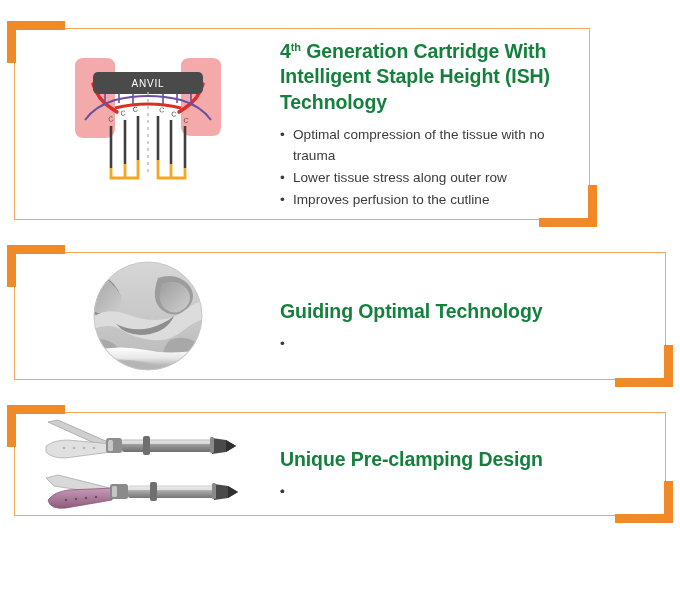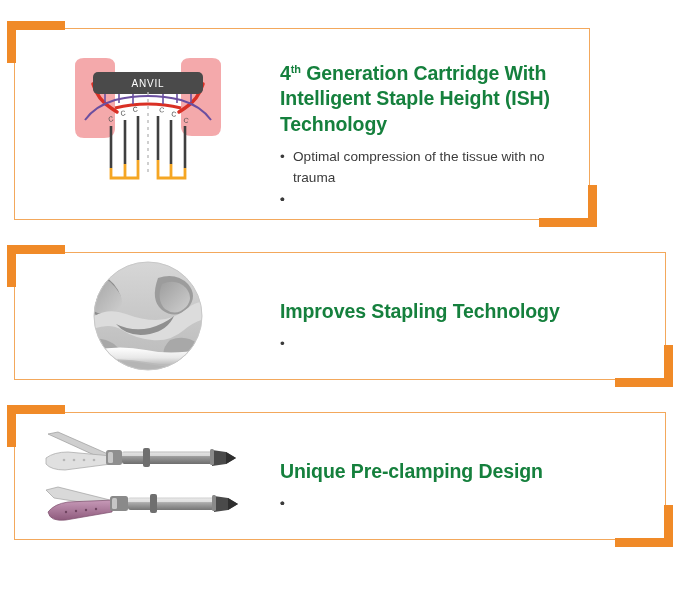--- a/index.html
+++ b/index.html
@@ -137,21 +137,21 @@
 
   
   #card-1 { left: 14px;  top: 28px;  width: 576px; height: 192px; }
   #card-1 .title { font-size: 19.5px; line-height: 25.5px; }
   #card-1 .content { padding-top: 2px; }
 
   
   #card-2 { left: 14px;  top: 252px; width: 652px; height: 128px; }
 
   
-  #card-3 { left: 14px;  top: 412px; width: 652px; height: 128px; }
+  #card-3 { left: 14px;  top: 412px; width: 652px; height: 104px; }
 
   .svg-media { display: block; }
 
   
   .bullets li span.txt { display: inline; }
 </style>
 </head>
 <body>
 
 <div class="page">
@@ -218,22 +218,22 @@
             <path d="M118 120 v14"></path>
           </g>
         </svg>
       </div>
       <div class="content">
         <h2 class="title">
           <span>4</span><sup>th</sup><span> Generation Cartridge With Intelligent Staple Height (ISH) Technology</span>
         </h2>
         <ul class="bullets">
           <li><span class="dot">•</span><span class="txt">Optimal compression of the tissue with no trauma</span></li>
-          <li><span class="dot">•</span></li>
-          <li><span class="dot">•</span></li>
+          <li><span class="dot">•</span><span class="txt">Lower tissue stress along outer row</span></li>
+          <li><span class="dot">•</span><span class="txt">Improves perfusion to the cutline</span></li>
         </ul>
       </div>
     </div>
   </div>
 
   <div class="card" id="card-2">
     <div class="br-tl"></div>
     <div class="br-br"></div>
     <div class="card-inner">
       <div class="media">
@@ -272,21 +272,21 @@
 
             <path d="M78 80 q16 -6 28 4 q8 8 4 20 h-34 q-10 -12 2 -24 z" fill="#a8a8a8"></path>
 
             <path d="M-6 92 q30 -8 60 -2 q28 6 62 -2 v12 q-32 8 -62 2 q-30 -6 -60 2 z" fill="url(#g3)"></path>
             <path d="M-6 104 q34 -6 62 0 q30 6 60 -2 v14 h-122 z" fill="#b5b5b5"></path>
           </g>
           <circle cx="56" cy="56" r="54" fill="none" stroke="#c8c8c8" stroke-width="1"></circle>
         </svg>
       </div>
       <div class="content">
-        <h2 class="title">Improves Stapling Technology</h2>
+        <h2 class="title">Guiding Optimal Technology</h2>
         <ul class="bullets">
           <li><span class="dot">•</span></li>
         </ul>
       </div>
     </div>
   </div>
 
   <div class="card" id="card-3">
     <div class="br-tl"></div>
     <div class="br-br"></div>

